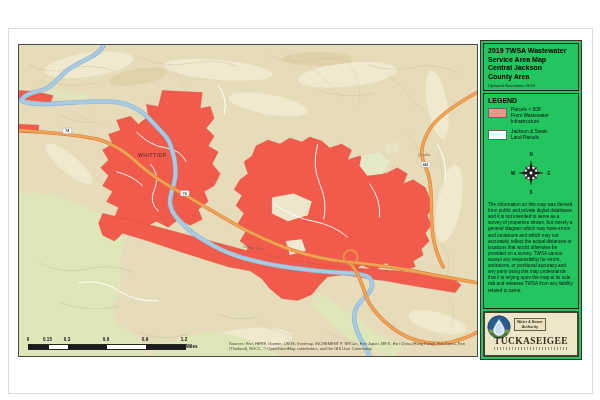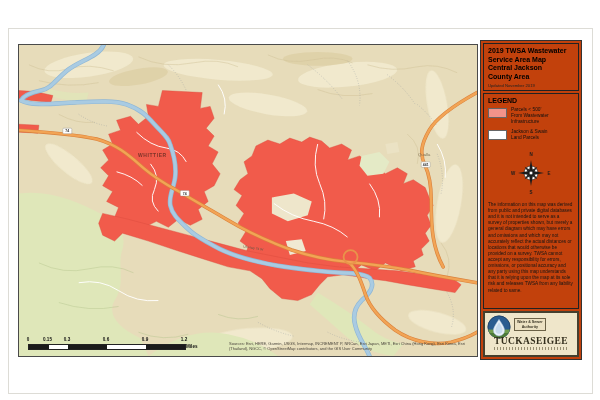--- a/index.html
+++ b/index.html
@@ -17,21 +17,21 @@
   .scalebar .ticks span{position:absolute;top:0;transform:translateX(-50%);font-weight:bold;}
   .scalebar .bar{position:absolute;left:0;top:7px;width:156px;height:3.5px;border:1px solid #222;
         background:#fff;display:flex;}
   .scalebar .seg{height:100%;}
   .seg.b{background:#1b1b1b;} .seg.w{background:#ffffff;}
   .scalebar .miles{position:absolute;left:158px;top:7px;font-weight:bold;}
   
   .attribution{position:absolute;left:210px;top:297px;width:247px;font-size:4px;line-height:1.2;
         color:#4a453c;text-align:left;}
   
-  .panel{position:absolute;left:480px;top:40px;width:102px;height:320px;background:#c2410c;
+  .panel{position:absolute;left:480px;top:40px;width:102px;height:320px;background:#22c55e;
         border:1px solid #333;box-sizing:border-box;display:flex;flex-direction:column;padding:2px;}
   .title-box{border:1px solid #222;padding:3px 4px 2px 4px;flex:none;}
   .title-line{font-size:7px;font-weight:bold;line-height:1.22;color:#000;}
   .updated{font-size:4.2px;color:#222;margin-top:2px;}
   .mid-box{border:1px solid #222;margin-top:2px;flex:1;padding:3px 4px;display:flex;flex-direction:column;}
   .legend-header{font-size:7px;font-weight:bold;color:#000;margin-bottom:3px;}
   .legend-item{display:flex;align-items:flex-start;margin-bottom:4px;}
   .swatch{width:17px;height:8px;border:1px solid #666;flex:none;margin-right:4px;margin-top:1px;}
   .legend-label{font-size:4.8px;line-height:1.25;color:#111;}
   .compass-wrap{display:flex;justify-content:center;margin:3px 0 4px 0;}

